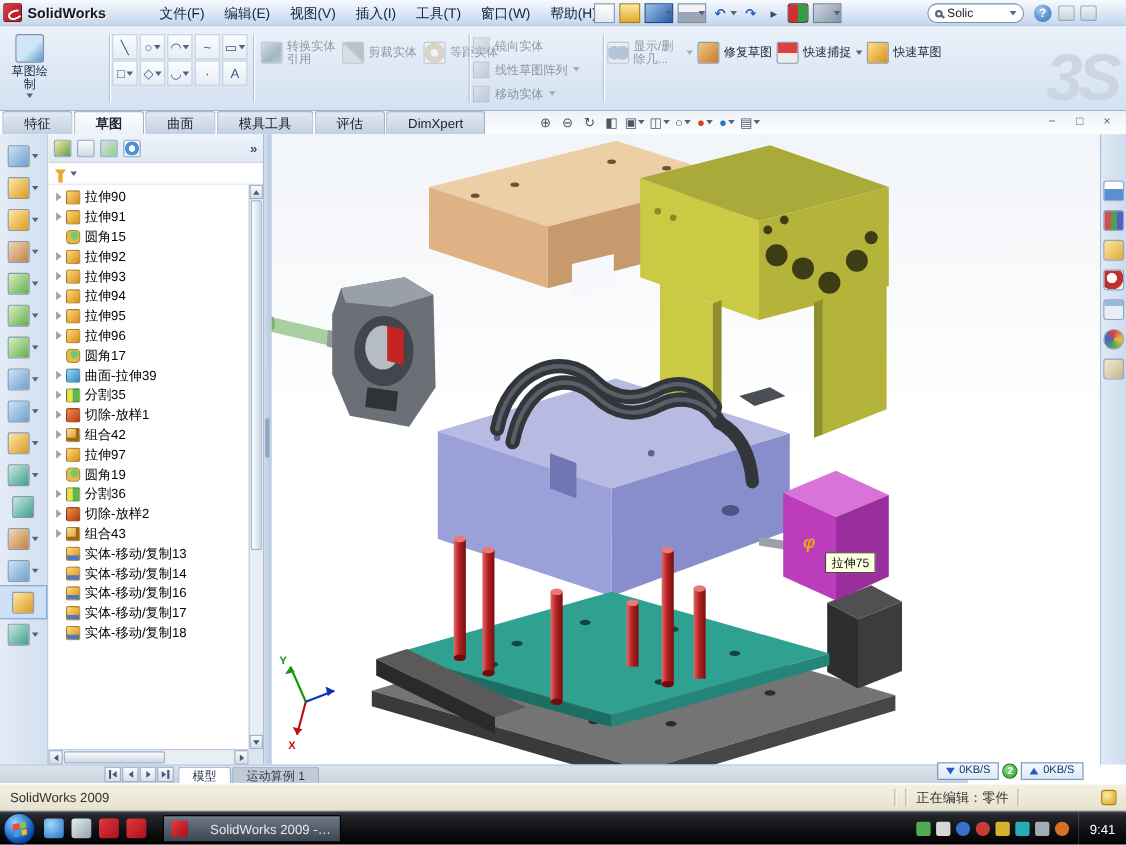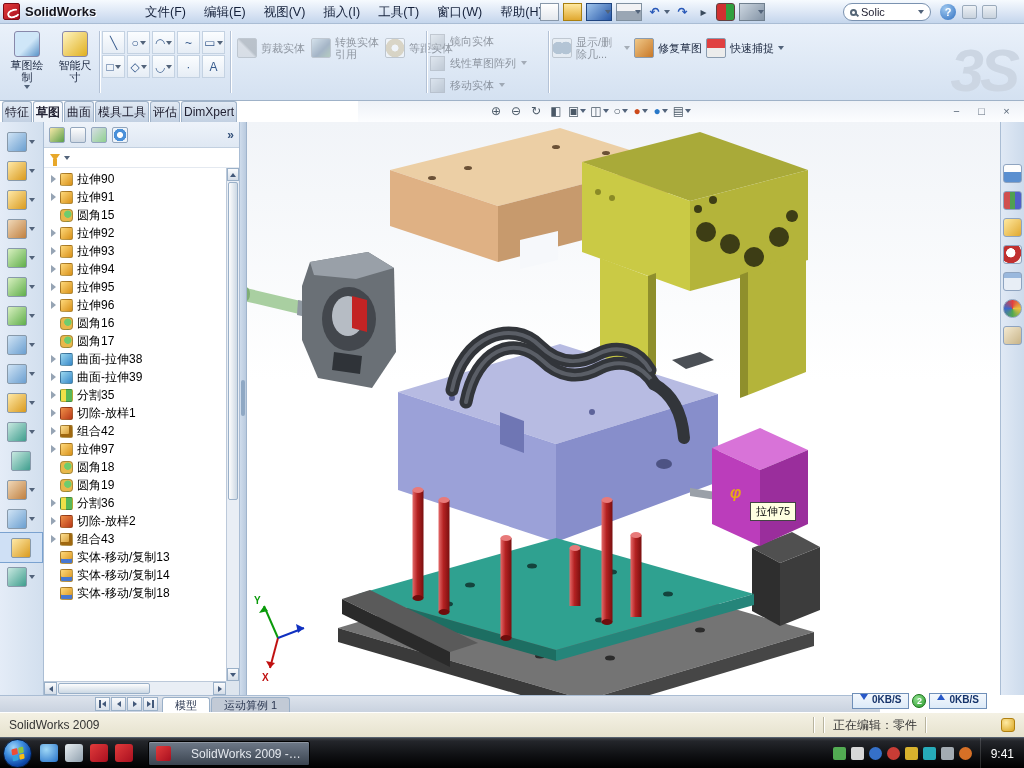--- a/index.html
+++ b/index.html
@@ -59,21 +59,21 @@
 [data-icon="snap"] .mico{background:linear-gradient(180deg,#e04040 50%,#ececec 50%)}
 [data-icon="rapid"] .mico{background:linear-gradient(135deg,#ffe088,#d89018)}
 .stack{position:absolute;left:430px;top:6px;width:116px}
 .srow{display:flex;align-items:center;gap:5px;height:22px;font-size:11px;color:#1c2840}
 .sico{width:15px;height:15px;background:linear-gradient(135deg,#d8e4f0,#90a8c0);border:1px solid #8a9cb4;flex:none}
 .disabled{opacity:.45;filter:grayscale(.6)}
 .watermark{position:absolute;right:8px;top:12px;font-size:60px;font-style:italic;font-weight:bold;color:#ccd6e3;letter-spacing:-4px}
 
 
 .cmdtabs{position:absolute;left:0;top:101px;height:21px;display:flex;gap:1px;padding-left:2px;z-index:2}
-.ctab{padding:0 2px;height:21px;display:flex;align-items:center;font-size:12px;color:#223;
+.ctab{padding:0 19px;height:21px;display:flex;align-items:center;font-size:12px;color:#223;
  background:linear-gradient(180deg,#e2eaf4,#c2d0e2);border:1px solid #9fb2c8;border-bottom:none;border-radius:3px 3px 0 0}
 .ctab.active{background:linear-gradient(180deg,#fbfcfe,#ecf1f8);font-weight:bold}
 .viewband{position:absolute;left:358px;top:101px;width:666px;height:21px;background:linear-gradient(180deg,#eef2f7,#fcfdff)}
 .headsup{position:absolute;left:130px;top:2px;display:flex;gap:4px;align-items:center}
 .hu{min-width:16px;height:16px;display:flex;align-items:center;justify-content:center;gap:1px;color:#4a5866;font-size:12px}
 [data-name="edit-appearance-icon"]{color:#cc4a1a}
 [data-name="apply-scene-icon"]{color:#2878c8}
 .doccontrols{position:absolute;left:590px;top:2px;display:flex;gap:8px}
 .dc{width:17px;height:15px;display:flex;align-items:center;justify-content:center;color:#5a6878;font-size:11px}
 
@@ -146,21 +146,21 @@
 
 
 .bottombar{position:absolute;left:0;top:695px;width:880px;height:17px;background:linear-gradient(#dde3ec,#c9d2df);border-top:1px solid #aabdd4;display:flex;align-items:flex-end}
 .nav{display:flex;gap:1px;margin:0 4px 1px 95px}
 .nbtn{width:15px;height:14px;background:linear-gradient(#fafbfd,#d8e0ea);border:1px solid #9ab0c8;display:flex;align-items:center;justify-content:center;gap:1px}
 .bar{width:2px;height:8px;background:#43597a}
 .mtab{padding:0 12px;height:15px;display:flex;align-items:center;font-size:11px;color:#2a3650;
  background:#c2cad6;border:1px solid #9ab0c8;border-bottom:none;border-radius:3px 3px 0 0;margin-right:1px}
 .mtab.active{background:#fff}
 .netmon{position:absolute;left:852px;top:692px;height:17px;display:flex;align-items:center;gap:3px;z-index:6}
-.net-box{display:flex;gap:4px;height:16px;padding:0 7px;font-size:10px;font-weight:bold;color:#16336a;
+.net-box{display:flex;align-items:center;gap:4px;height:16px;padding:0 7px;font-size:10px;font-weight:normal;color:#16336a;
  background:linear-gradient(#f4f8fd,#dceaf8);border:1px solid #6f8fb8}
 .na-d{width:0;height:0;border-left:4px solid transparent;border-right:4px solid transparent;border-top:6px solid #2858c8}
 .na-u{width:0;height:0;border-left:4px solid transparent;border-right:4px solid transparent;border-bottom:6px solid #2858c8}
 .net-badge{width:14px;height:14px;border-radius:50%;background:radial-gradient(circle at 35% 30%,#90e090,#289a28);
  color:#fff;font-size:9px;font-weight:bold;display:flex;align-items:center;justify-content:center;border:1px solid #187018}
 
 
 .statusbar{position:absolute;left:0;top:712px;width:1024px;height:25px;display:flex;align-items:center;padding:0 9px;gap:8px;
  background:linear-gradient(#f4f1e4,#e6e2ce);border-top:1px solid #fff;color:#333}
 .flex1{flex:1}
@@ -272,25 +272,20 @@
   <span class="xtra" style="left:982px" data-name="toolbar-options-icon"></span>
  </div>
 
  <div class="ribbon" data-name="command-manager-ribbon">
   <div style="position:absolute;left:4px;top:3px;display:flex;gap:2px">
         <div class="bigbtn" style="position:static" data-name="ribbon-big-button" data-icon="sketch-big">
     <span class="bicon" data-name="ribbon-button-icon"></span>
     <span class="blabel">草图绘制</span>
     <span class="dd" data-name="dropdown-caret-icon"></span>
    </div>
-        <div class="bigbtn" style="position:static" data-name="ribbon-big-button" data-icon="dim-big">
-    <span class="bicon" data-name="ribbon-button-icon"></span>
-    <span class="blabel">智能尺寸</span>
-
-   </div>
       </div>
   <div class="vsep" style="left:99px"></div>
   <div class="sgrid">
         <span class="sgcell" data-name="line-icon">
     <span>╲</span>
    </span>
         <span class="sgcell" data-name="circle-icon">
     <span>○</span>
           <span class="dd" data-name="dropdown-caret-icon"></span>
    </span>
@@ -319,27 +314,27 @@
    </span>
         <span class="sgcell" data-name="point-icon">
     <span>∙</span>
    </span>
         <span class="sgcell" data-name="text-icon">
     <span>A</span>
    </span>
       </div>
   <div class="vsep" style="left:230px"></div>
   <div style="position:absolute;left:234px;top:0;display:flex">
+        <div class="midbtn disabled" style="position:static;padding:0 3px" data-name="ribbon-button" data-icon="convert">
+    <span class="mico" data-name="ribbon-button-icon"></span>
+    <span class="mlabel">转换实体引用</span>
+   </div>
         <div class="midbtn disabled" style="position:static;padding:0 3px" data-name="ribbon-button" data-icon="trim">
     <span class="mico" data-name="ribbon-button-icon"></span>
     <span class="mlabel">剪裁实体</span>
-   </div>
-        <div class="midbtn disabled" style="position:static;padding:0 3px" data-name="ribbon-button" data-icon="convert">
-    <span class="mico" data-name="ribbon-button-icon"></span>
-    <span class="mlabel">转换实体引用</span>
    </div>
         <div class="midbtn disabled" style="position:static;padding:0 3px" data-name="ribbon-button" data-icon="offset">
     <span class="mico" data-name="ribbon-button-icon"></span>
     <span class="mlabel">等距实体</span>
    </div>
       </div>
   <div class="vsep" style="left:426px"></div>
   <div class="stack">
         <div class="srow disabled" data-name="ribbon-button">
     <span class="sico" data-name="ribbon-button-icon"></span>
@@ -366,20 +361,25 @@
    </div>
         <div class="midbtn" style="position:static" data-name="ribbon-button" data-icon="repair">
     <span class="mico" data-name="ribbon-button-icon"></span>
     <span class="mlabel">修复草图</span>
 
    </div>
         <div class="midbtn" style="position:static" data-name="ribbon-button" data-icon="snap">
     <span class="mico" data-name="ribbon-button-icon"></span>
     <span class="mlabel">快速捕捉</span>
     <span class="dd" data-name="dropdown-caret-icon"></span>
+   </div>
+        <div class="midbtn" style="position:static" data-name="ribbon-button" data-icon="rapid">
+    <span class="mico" data-name="ribbon-button-icon"></span>
+    <span class="mlabel">快速草图</span>
+
    </div>
       </div>
   <div class="watermark" data-name="ds-logo-watermark">3S</div>
  </div>
 
  <div class="viewband" data-name="viewport-top-band">
   <div class="headsup">
         <span class="hu" data-name="zoom-fit-icon">
     <span>⊕</span>
    </span>
@@ -566,91 +566,86 @@
     <span class="tlabel">拉伸95</span>
    </div>
         <div class="trow" data-name="tree-item" data-icon="extrude">
     <span class="tarrow" data-name="expand-arrow-icon"></span>
     <span class="ti" data-name="feature-icon"></span>
     <span class="tlabel">拉伸96</span>
    </div>
         <div class="trow no-arrow" data-name="tree-item" data-icon="fillet">
     <span class="tarrow" data-name="expand-arrow-icon"></span>
     <span class="ti" data-name="feature-icon"></span>
-    <span class="tlabel">圆角16</span>
+    <span class="tlabel">圆角17</span>
+   </div>
+        <div class="trow" data-name="tree-item" data-icon="surface">
+    <span class="tarrow" data-name="expand-arrow-icon"></span>
+    <span class="ti" data-name="feature-icon"></span>
+    <span class="tlabel">曲面-拉伸39</span>
+   </div>
+        <div class="trow" data-name="tree-item" data-icon="split">
+    <span class="tarrow" data-name="expand-arrow-icon"></span>
+    <span class="ti" data-name="feature-icon"></span>
+    <span class="tlabel">分割35</span>
+   </div>
+        <div class="trow" data-name="tree-item" data-icon="cutloft">
+    <span class="tarrow" data-name="expand-arrow-icon"></span>
+    <span class="ti" data-name="feature-icon"></span>
+    <span class="tlabel">切除-放样1</span>
+   </div>
+        <div class="trow" data-name="tree-item" data-icon="combine">
+    <span class="tarrow" data-name="expand-arrow-icon"></span>
+    <span class="ti" data-name="feature-icon"></span>
+    <span class="tlabel">组合42</span>
+   </div>
+        <div class="trow" data-name="tree-item" data-icon="extrude">
+    <span class="tarrow" data-name="expand-arrow-icon"></span>
+    <span class="ti" data-name="feature-icon"></span>
+    <span class="tlabel">拉伸97</span>
    </div>
         <div class="trow no-arrow" data-name="tree-item" data-icon="fillet">
     <span class="tarrow" data-name="expand-arrow-icon"></span>
     <span class="ti" data-name="feature-icon"></span>
-    <span class="tlabel">圆角17</span>
-   </div>
-        <div class="trow" data-name="tree-item" data-icon="surface">
-    <span class="tarrow" data-name="expand-arrow-icon"></span>
-    <span class="ti" data-name="feature-icon"></span>
-    <span class="tlabel">曲面-拉伸38</span>
-   </div>
-        <div class="trow" data-name="tree-item" data-icon="surface">
-    <span class="tarrow" data-name="expand-arrow-icon"></span>
-    <span class="ti" data-name="feature-icon"></span>
-    <span class="tlabel">曲面-拉伸39</span>
+    <span class="tlabel">圆角19</span>
    </div>
         <div class="trow" data-name="tree-item" data-icon="split">
     <span class="tarrow" data-name="expand-arrow-icon"></span>
     <span class="ti" data-name="feature-icon"></span>
-    <span class="tlabel">分割35</span>
+    <span class="tlabel">分割36</span>
    </div>
         <div class="trow" data-name="tree-item" data-icon="cutloft">
     <span class="tarrow" data-name="expand-arrow-icon"></span>
     <span class="ti" data-name="feature-icon"></span>
-    <span class="tlabel">切除-放样1</span>
+    <span class="tlabel">切除-放样2</span>
    </div>
         <div class="trow" data-name="tree-item" data-icon="combine">
     <span class="tarrow" data-name="expand-arrow-icon"></span>
     <span class="ti" data-name="feature-icon"></span>
-    <span class="tlabel">组合42</span>
-   </div>
-        <div class="trow" data-name="tree-item" data-icon="extrude">
-    <span class="tarrow" data-name="expand-arrow-icon"></span>
-    <span class="ti" data-name="feature-icon"></span>
-    <span class="tlabel">拉伸97</span>
-   </div>
-        <div class="trow no-arrow" data-name="tree-item" data-icon="fillet">
-    <span class="tarrow" data-name="expand-arrow-icon"></span>
-    <span class="ti" data-name="feature-icon"></span>
-    <span class="tlabel">圆角18</span>
-   </div>
-        <div class="trow no-arrow" data-name="tree-item" data-icon="fillet">
-    <span class="tarrow" data-name="expand-arrow-icon"></span>
-    <span class="ti" data-name="feature-icon"></span>
-    <span class="tlabel">圆角19</span>
-   </div>
-        <div class="trow" data-name="tree-item" data-icon="split">
-    <span class="tarrow" data-name="expand-arrow-icon"></span>
-    <span class="ti" data-name="feature-icon"></span>
-    <span class="tlabel">分割36</span>
-   </div>
-        <div class="trow" data-name="tree-item" data-icon="cutloft">
-    <span class="tarrow" data-name="expand-arrow-icon"></span>
-    <span class="ti" data-name="feature-icon"></span>
-    <span class="tlabel">切除-放样2</span>
-   </div>
-        <div class="trow" data-name="tree-item" data-icon="combine">
-    <span class="tarrow" data-name="expand-arrow-icon"></span>
-    <span class="ti" data-name="feature-icon"></span>
     <span class="tlabel">组合43</span>
    </div>
         <div class="trow no-arrow" data-name="tree-item" data-icon="movecopy">
     <span class="tarrow" data-name="expand-arrow-icon"></span>
     <span class="ti" data-name="feature-icon"></span>
     <span class="tlabel">实体-移动/复制13</span>
    </div>
         <div class="trow no-arrow" data-name="tree-item" data-icon="movecopy">
     <span class="tarrow" data-name="expand-arrow-icon"></span>
     <span class="ti" data-name="feature-icon"></span>
     <span class="tlabel">实体-移动/复制14</span>
+   </div>
+        <div class="trow no-arrow" data-name="tree-item" data-icon="movecopy">
+    <span class="tarrow" data-name="expand-arrow-icon"></span>
+    <span class="ti" data-name="feature-icon"></span>
+    <span class="tlabel">实体-移动/复制16</span>
+   </div>
+        <div class="trow no-arrow" data-name="tree-item" data-icon="movecopy">
+    <span class="tarrow" data-name="expand-arrow-icon"></span>
+    <span class="ti" data-name="feature-icon"></span>
+    <span class="tlabel">实体-移动/复制17</span>
    </div>
         <div class="trow no-arrow" data-name="tree-item" data-icon="movecopy">
     <span class="tarrow" data-name="expand-arrow-icon"></span>
     <span class="ti" data-name="feature-icon"></span>
     <span class="tlabel">实体-移动/复制18</span>
    </div>
       </div>
   <div class="vscroll" data-name="tree-vertical-scrollbar">
    <span class="sbtn up">
           <span class="tri-u"></span>

